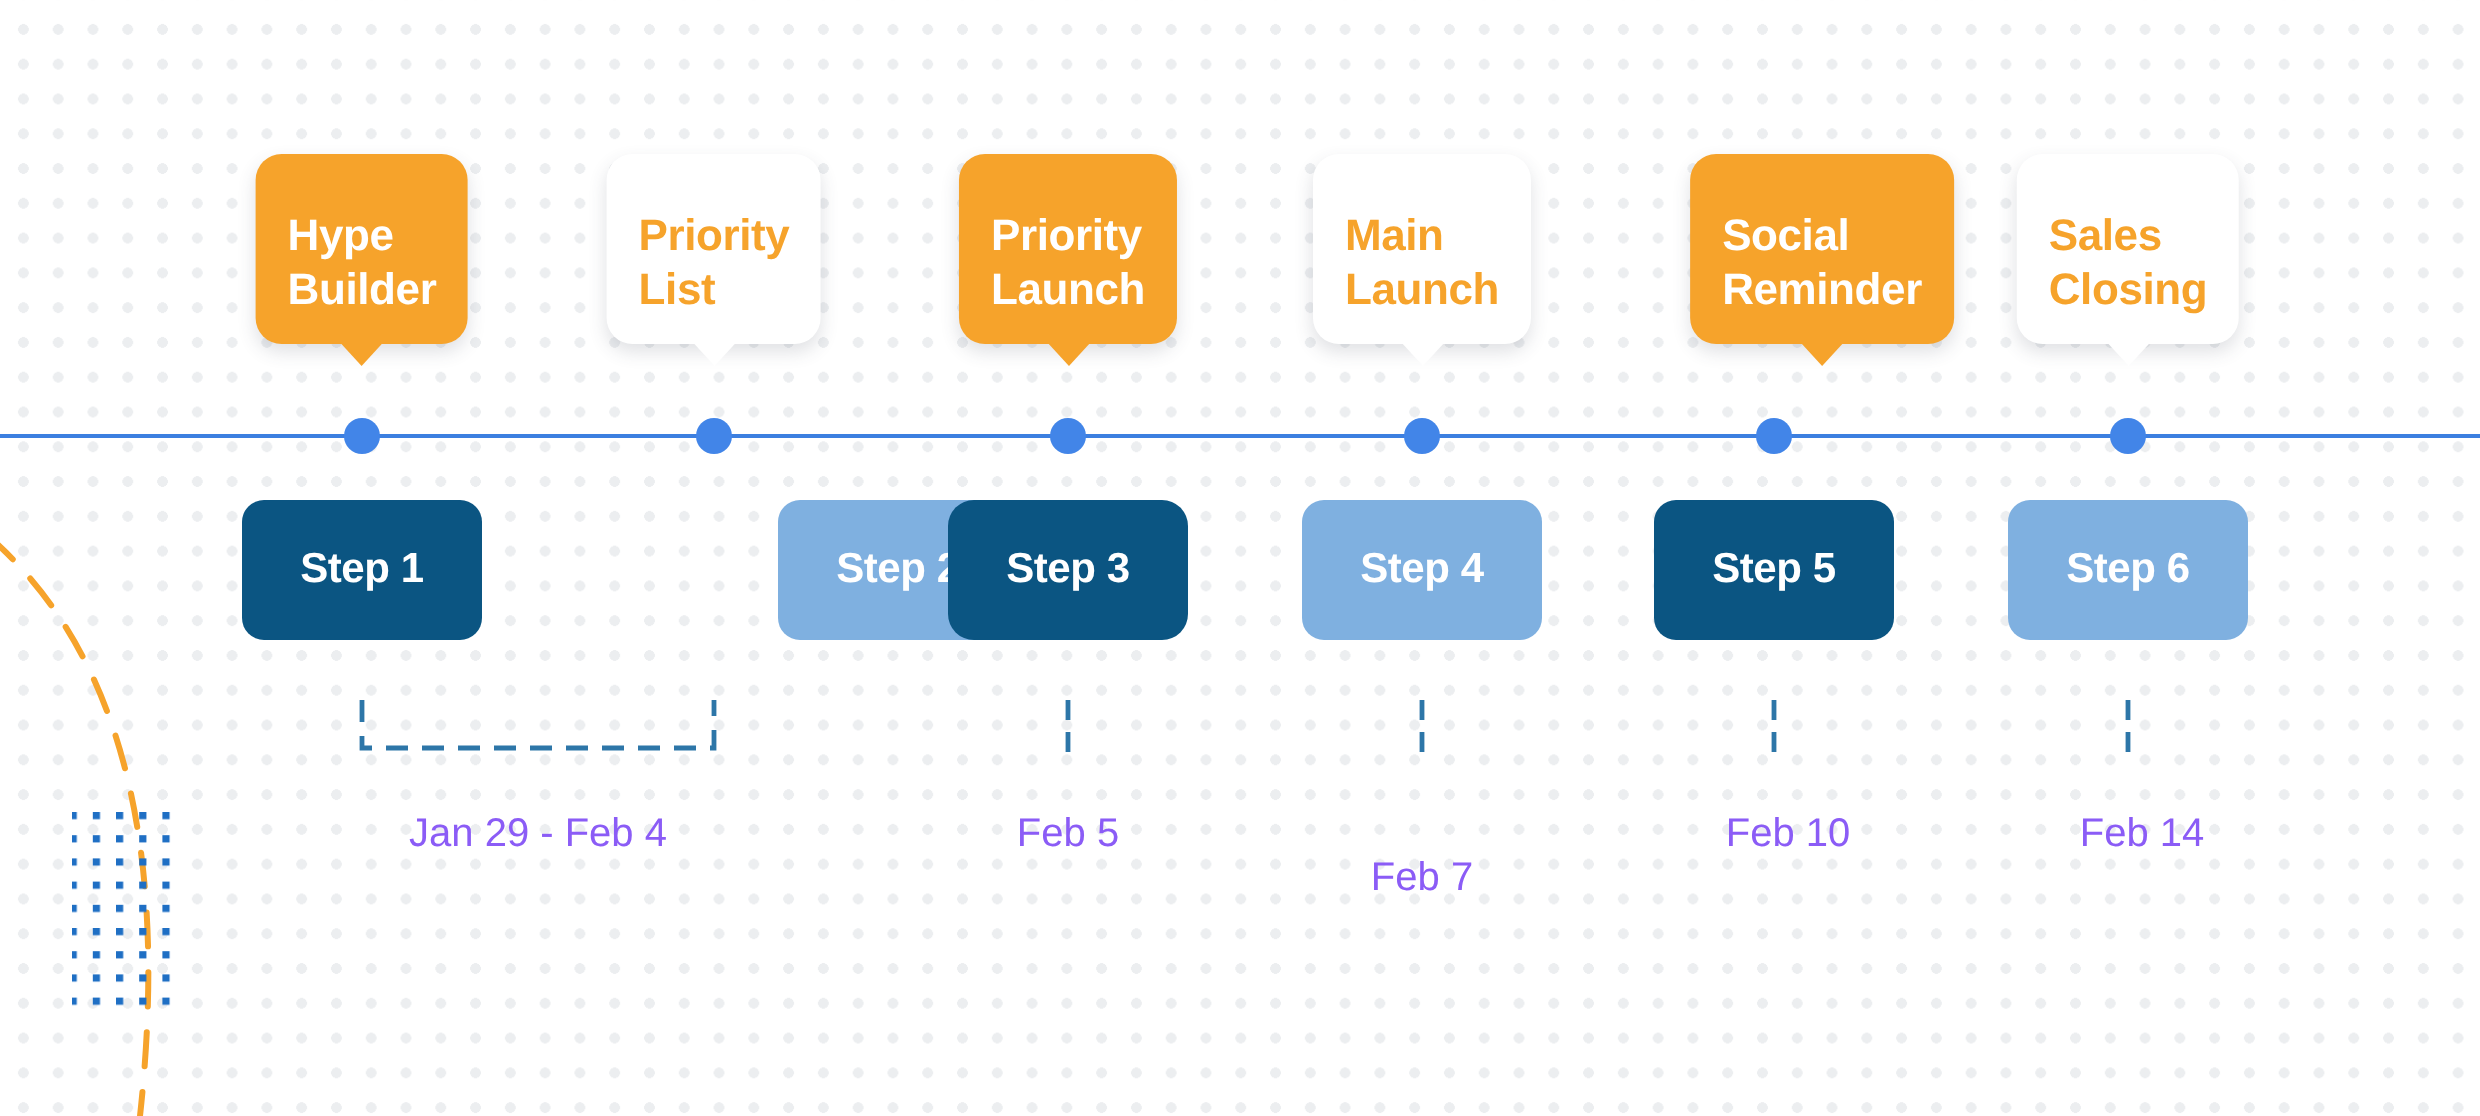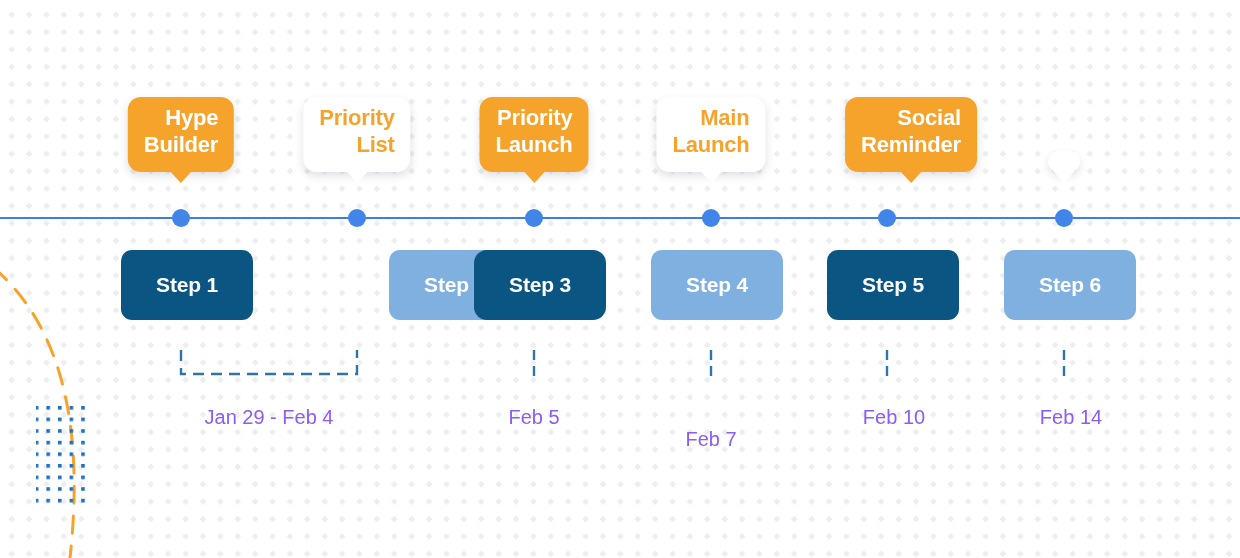--- a/index.html
+++ b/index.html
@@ -47,23 +47,23 @@
     margin-left: -9px;
     border-radius: 50%;
     background: #4285e8;
   }
 
   
   .callout {
     position: absolute;
     transform: translateX(-50%);
     box-sizing: border-box;
-    padding: 8px 16px 13px;
+    padding: 28px 16px 13px;
     border-radius: 13px;
-    text-align: right;
+    text-align: left;
     font-weight: bold;
     font-size: 22px;
     line-height: 1.22;
     letter-spacing: -0.2px;
     white-space: pre-line;
     box-shadow: 0 4px 9px rgba(60, 70, 90, 0.16);
   }
   .callout.filled {
     background: #f6a32b;
     color: #ffffff;
@@ -82,21 +82,21 @@
     border-left: 11px solid transparent;
     border-right: 11px solid transparent;
   }
   .callout.filled .tail { border-top: 12px solid #f6a32b; }
   .callout.outline .tail { border-top: 12px solid #ffffff; }
 
   
   .step-box {
     position: absolute;
     top: 250px;
-    width: 132px;
+    width: 120px;
     height: 70px;
     margin-left: -60px;
     border-radius: 11px;
     display: flex;
     align-items: center;
     justify-content: center;
     font-size: 21px;
     font-weight: bold;
     color: #ffffff;
     letter-spacing: -0.2px;
@@ -152,21 +152,22 @@
     <div class="callout filled" style="left: 181px; bottom: 386px;"><span>Hype
 Builder</span><span class="tail"></span></div>
     <div class="callout outline" style="left: 357px; bottom: 386px;"><span>Priority
 List</span><span class="tail"></span></div>
     <div class="callout filled" style="left: 534px; bottom: 386px;"><span>Priority
 Launch</span><span class="tail"></span></div>
     <div class="callout outline" style="left: 711px; bottom: 386px;"><span>Main
 Launch</span><span class="tail"></span></div>
     <div class="callout filled" style="left: 887px; bottom: 386px; margin-left: 24px;"><span>Social
 Reminder</span><span class="tail"></span></div>
-    <div class="callout outline" style="left: 1064px; bottom: 386px;"><span class="tail"></span></div>
+    <div class="callout outline" style="left: 1064px; bottom: 386px;"><span>Sales
+Closing</span><span class="tail"></span></div>
   </div>
 <div id="steps-layer">
     <div class="step-box dark" style="left: 181px;">
       <span>Step 1</span>
     </div>
     <div class="step-box light" style="left: 357px; margin-left: 32px;">
       <span>Step 2</span>
     </div>
     <div class="step-box dark" style="left: 534px; border-radius: 13px;">
       <span>Step 3</span>

